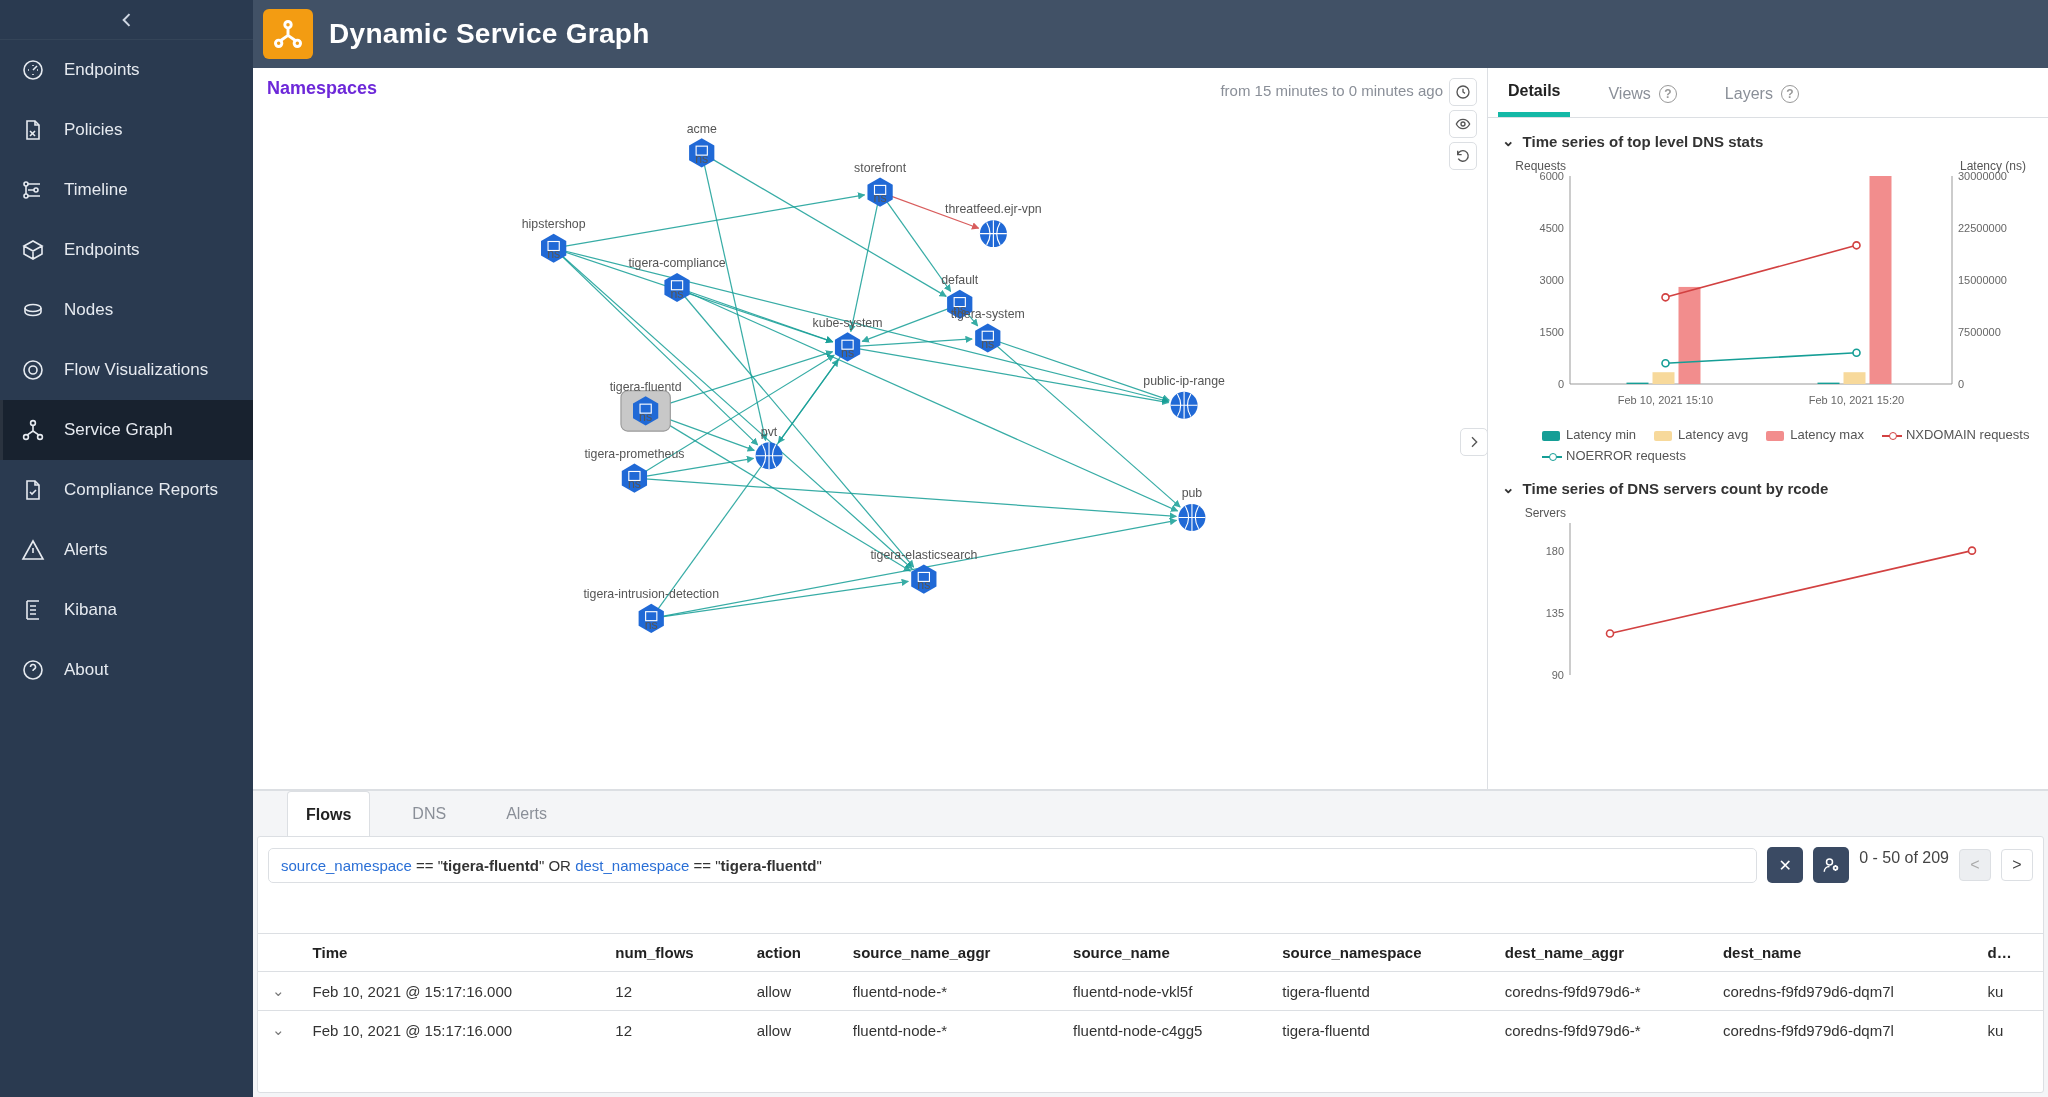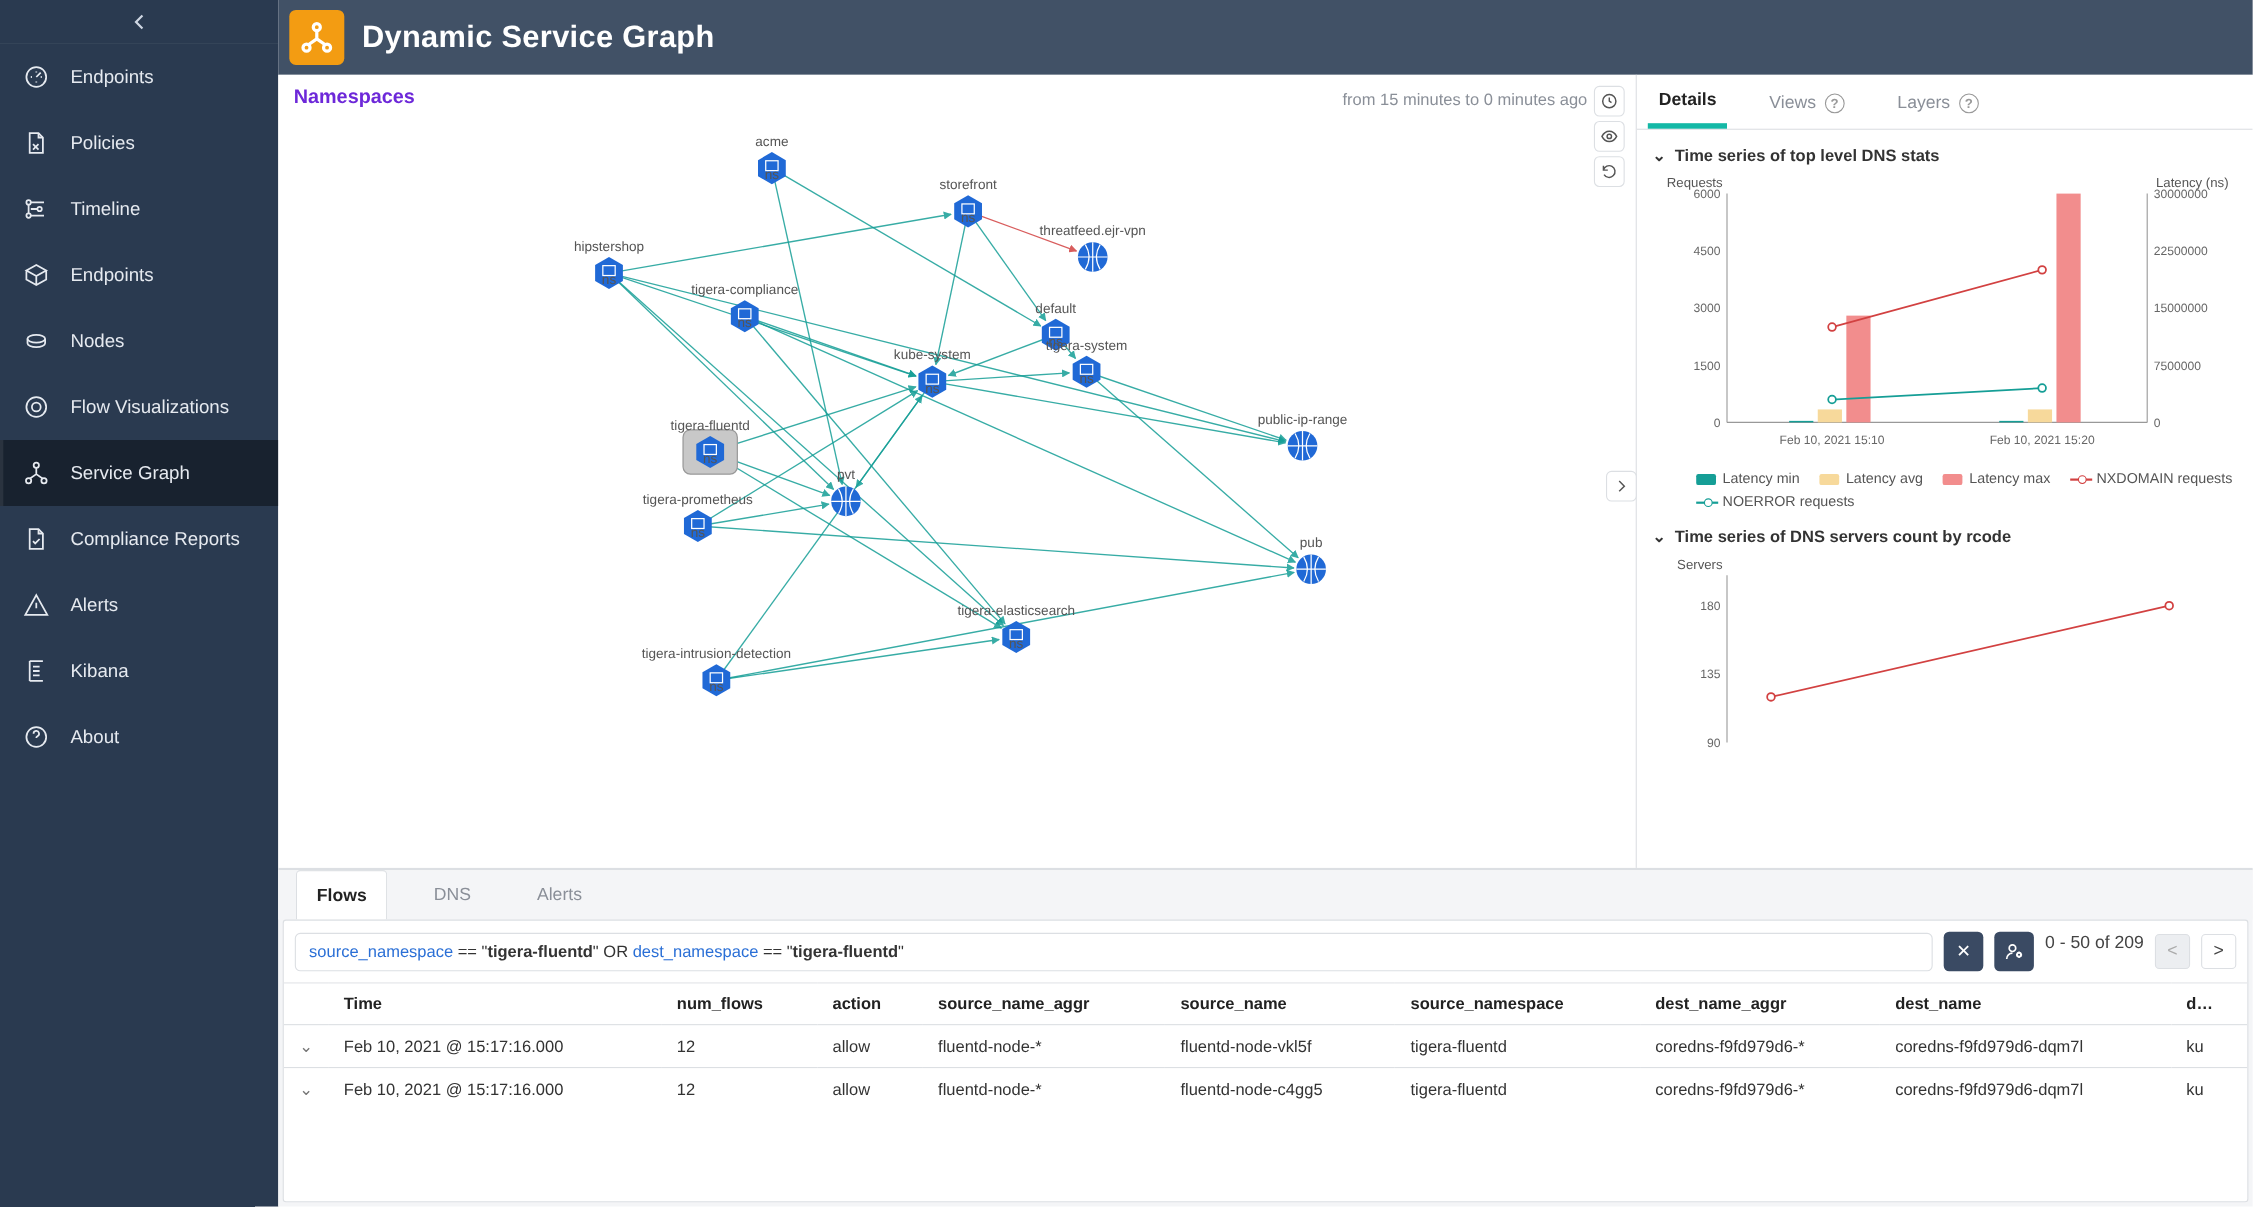--- a/index.html
+++ b/index.html
@@ -68,21 +68,21 @@
   .sect-title .caret { transition:transform .15s; }
   .axis-lbl { font-size:12px; fill:#555; }
   .tick { font-size:11px; fill:#666; }
   .legend { display:flex; flex-wrap:wrap; gap:6px 18px; font-size:13px; color:#555; padding:6px 2px 12px 40px;}
   .legend .sw { display:inline-block; width:18px; height:10px; border-radius:2px; vertical-align:middle; margin-right:6px;}
   .legend .ln { display:inline-block; width:20px; height:2px; vertical-align:middle; margin-right:4px; position:relative;}
   .legend .ln::after{content:"";width:6px;height:6px;border:1.5px solid currentColor;border-radius:50%;position:absolute;left:7px;top:-3px;background:#fff;}
 
   
   #flows { flex:none; height:307px; background:var(--bg-light); border-top:1px solid var(--border); display:flex; flex-direction:column; }
-  #flows .tabs { display:flex; gap:24px; padding:0 16px; background:var(--bg-light); }
+  #flows .tabs { display:flex; gap:24px; padding:0 16px; background:var(--bg-light);margin-left:18px; }
   #flows .tab { padding:14px 18px 12px; font-size:16px; color:var(--muted); cursor:pointer; }
   #flows .tab.active { background:#fff; color:#222; font-weight:700; border:1px solid var(--border); border-bottom:none; border-radius:4px 4px 0 0;}
   #flows .inner { flex:1; background:#fff; margin:0 4px 4px; border:1px solid var(--border); border-radius:3px; display:flex; flex-direction:column; overflow:hidden;}
   #filter-row { display:flex; align-items:center; gap:10px; padding:10px 10px; }
   #filter-input { flex:1; border:1px solid var(--border); border-radius:5px; padding:8px 12px; font-size:15px; color:#333; font-family:inherit; white-space:nowrap; overflow:hidden;}
   #filter-input .fld { color:#2a6fd6; }
   .sq-btn { width:36px; height:36px; border-radius:5px; display:flex; align-items:center; justify-content:center; cursor:pointer; font-size:16px;}
   .sq-dark { background:#3a4a63; color:#fff; }
   .pager { display:flex; align-items:flex-start; gap:10px; font-size:16px; color:#444; }
   .pg-btn { width:32px; height:32px; border:1px solid var(--border); border-radius:4px; display:flex; align-items:center; justify-content:center; cursor:pointer; background:#fff;}
@@ -488,21 +488,21 @@
                 <circle cx="18" cy="16" r="2.3"></circle>
                 <path d="M18 12v1.7M18 18.3V20M14.3 16h1.7M20 16h1.7M15.4 13.4l1.2 1.2M19.4 17.4l1.2 1.2M20.6 13.4l-1.2 1.2M16.6 17.4l-1.2 1.2"></path>
               </svg>
           </span>
           <div class="pager">
             <span>0 - 50 of 209</span>
             <span class="pg-btn disabled">&lt;</span>
             <span class="pg-btn">&gt;</span>
           </div>
         </div>
-        <div style="overflow:auto; flex:1;">
+        <div style="overflow:auto; flex:1;margin-top:40px;">
           <table class="flows">
             <thead>
                 <tr id="flows-head">
                   <th style="width: 40px;"></th>
                   <th>Time</th>
                   <th>num_flows</th>
                   <th>action</th>
                   <th>source_name_aggr</th>
                   <th>source_name</th>
                   <th>source_namespace</th>

